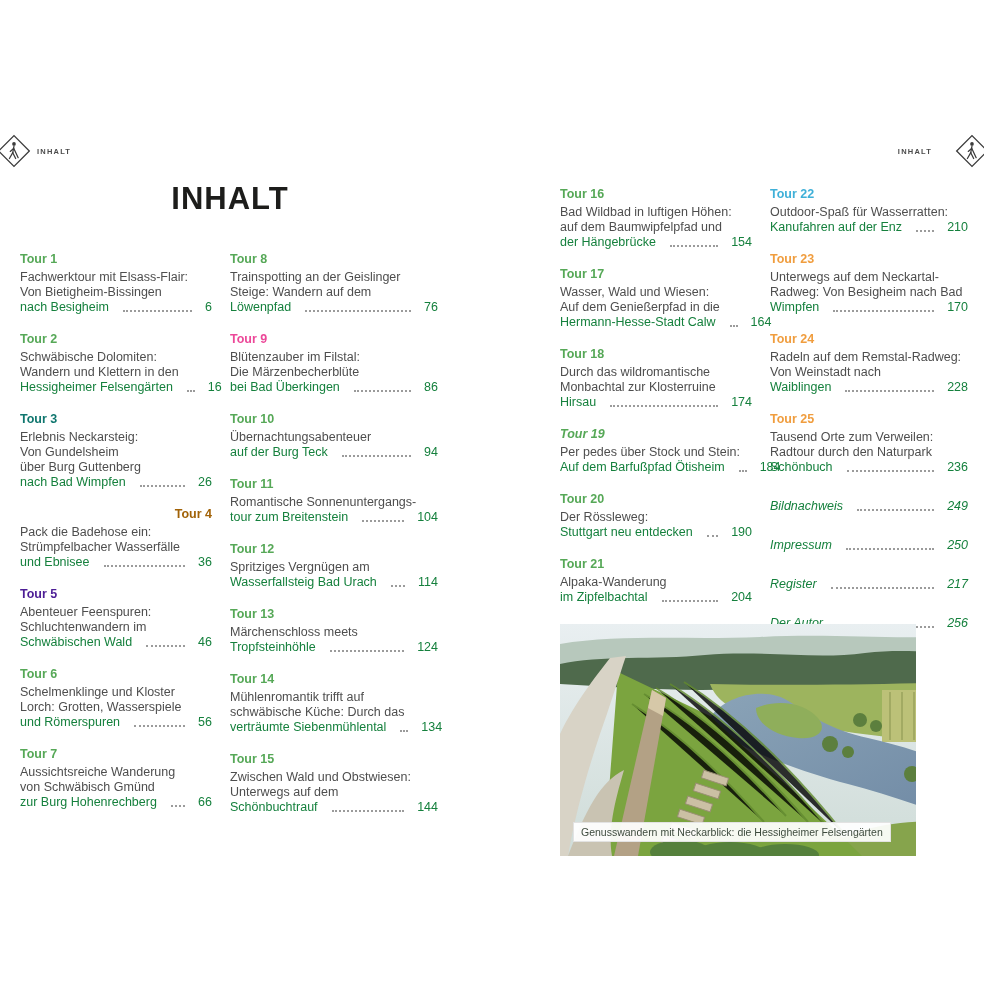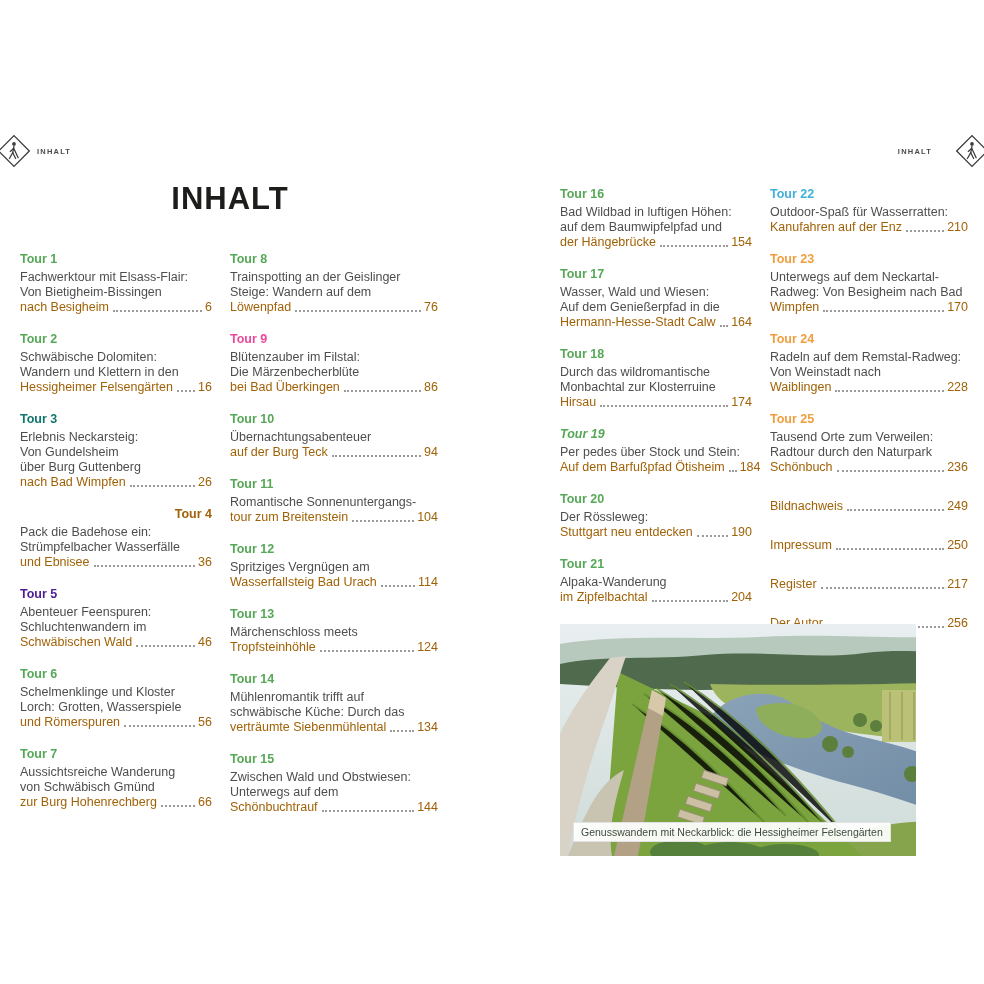--- a/index.html
+++ b/index.html
@@ -31,25 +31,25 @@
   
   .col{position:absolute;font-size:12.5px;line-height:15px;}
   #col-l1{left:20px;  top:252px;width:192px;}
   #col-l2{left:230px; top:252px;width:208px;}
   #col-r1{left:560px; top:187px;width:192px;}
   #col-r2{left:770px; top:187px;width:198px;}
 
   .entry{margin-bottom:17px;}
   .tour-label{font-weight:bold;margin-bottom:3px;font-size:12.5px;}
   .tline{color:#4e4e4e;}
-  .lastline{display:flex;align-items:flex-end;color:#a16207;}
+  .lastline{display:flex;align-items:flex-end;color:#15803d;gap:10px;}
   .lastline .txt{white-space:nowrap;}
   .leader{flex:1;min-width:8px;border-bottom:2px dotted #9b9b9b;margin:0 3px 3px 4px;}
   .pagenum{white-space:nowrap;}
-  .extra{margin-top:24px;}
+  .extra{margin-top:24px;font-style:italic;}
 
   
   .photo{
     position:absolute;left:560px;top:624px;width:356px;height:232px;margin:0;
     overflow:hidden;background:#cfdcd8;
   }
   .photo svg{display:block;}
   .photo figcaption{
     position:absolute;left:13px;bottom:14px;
     background:rgba(255,255,255,0.93);

